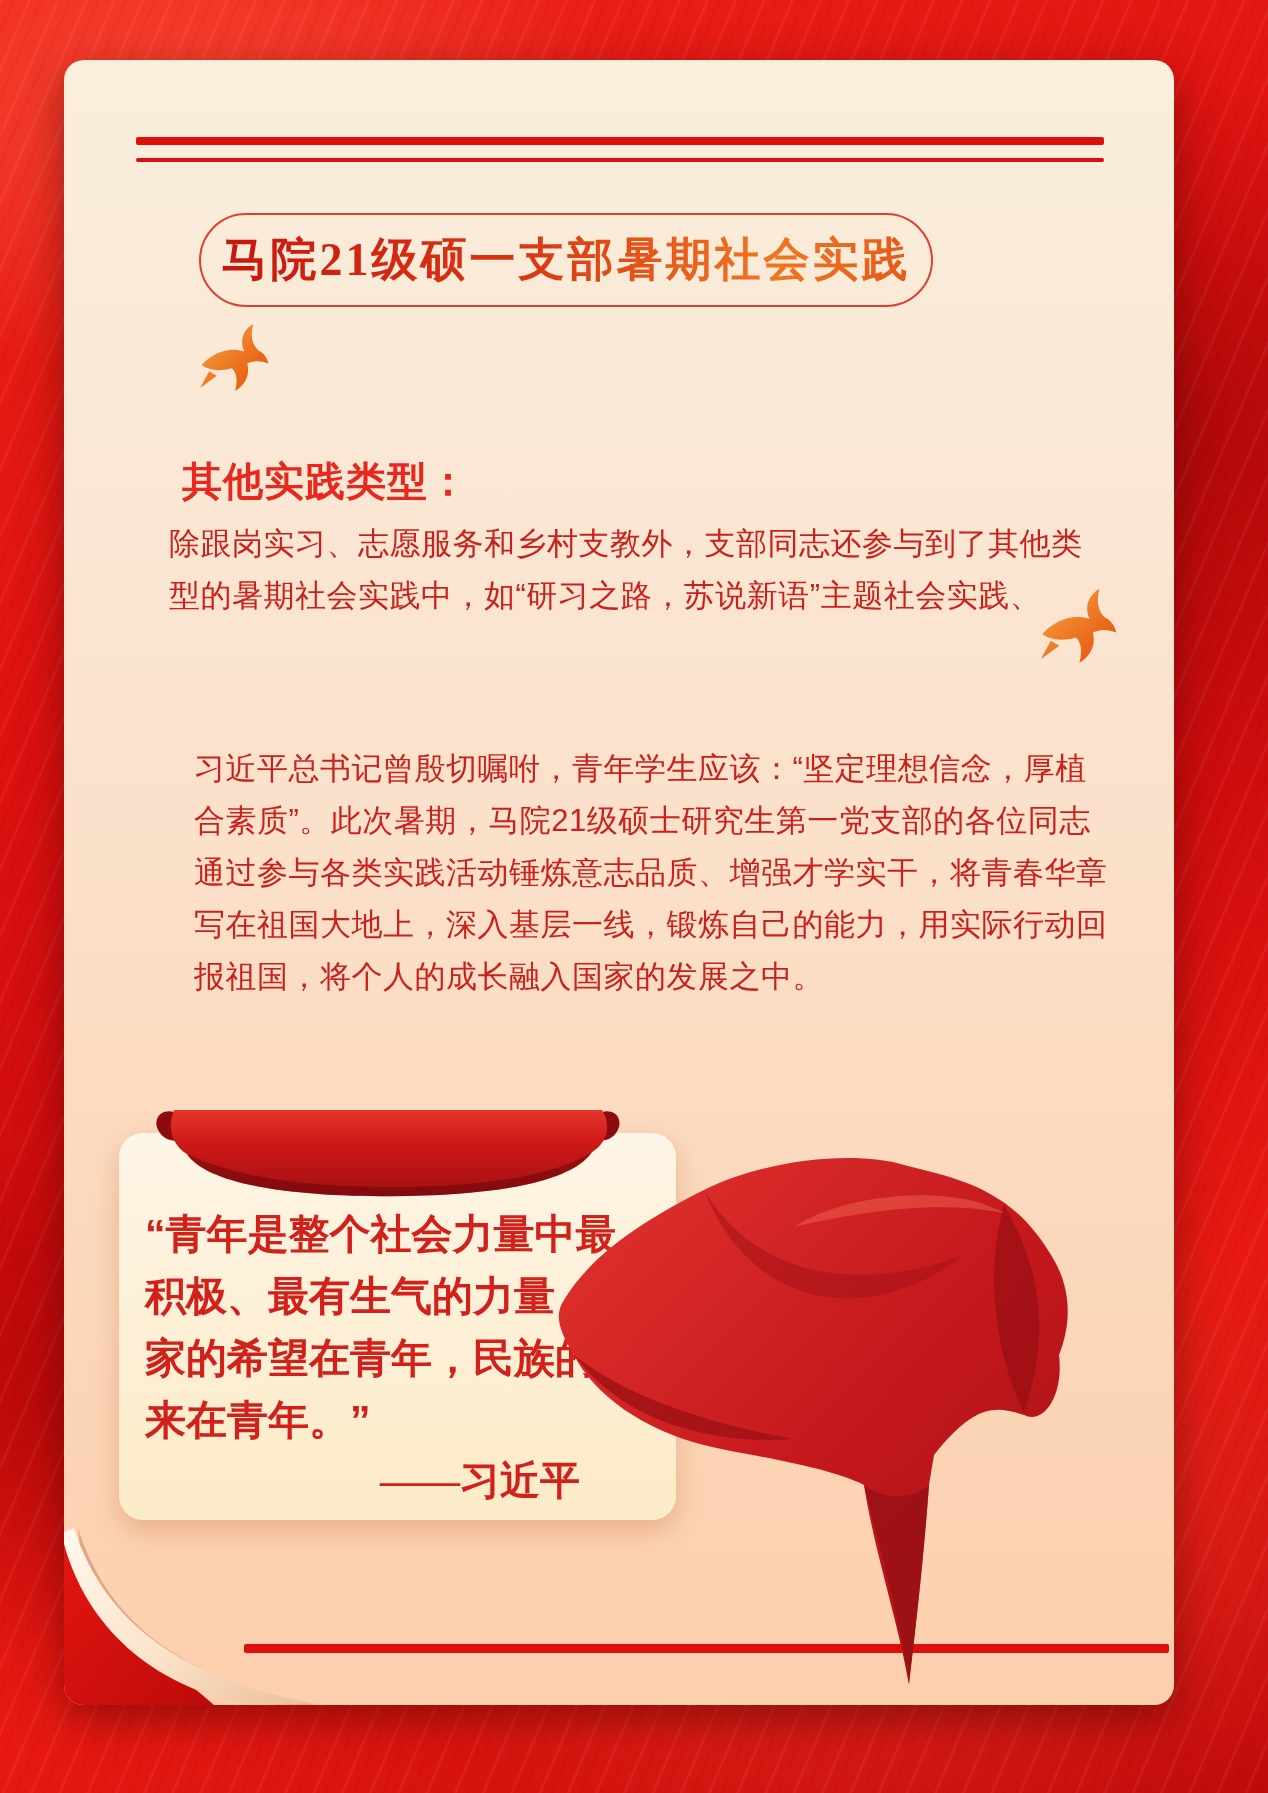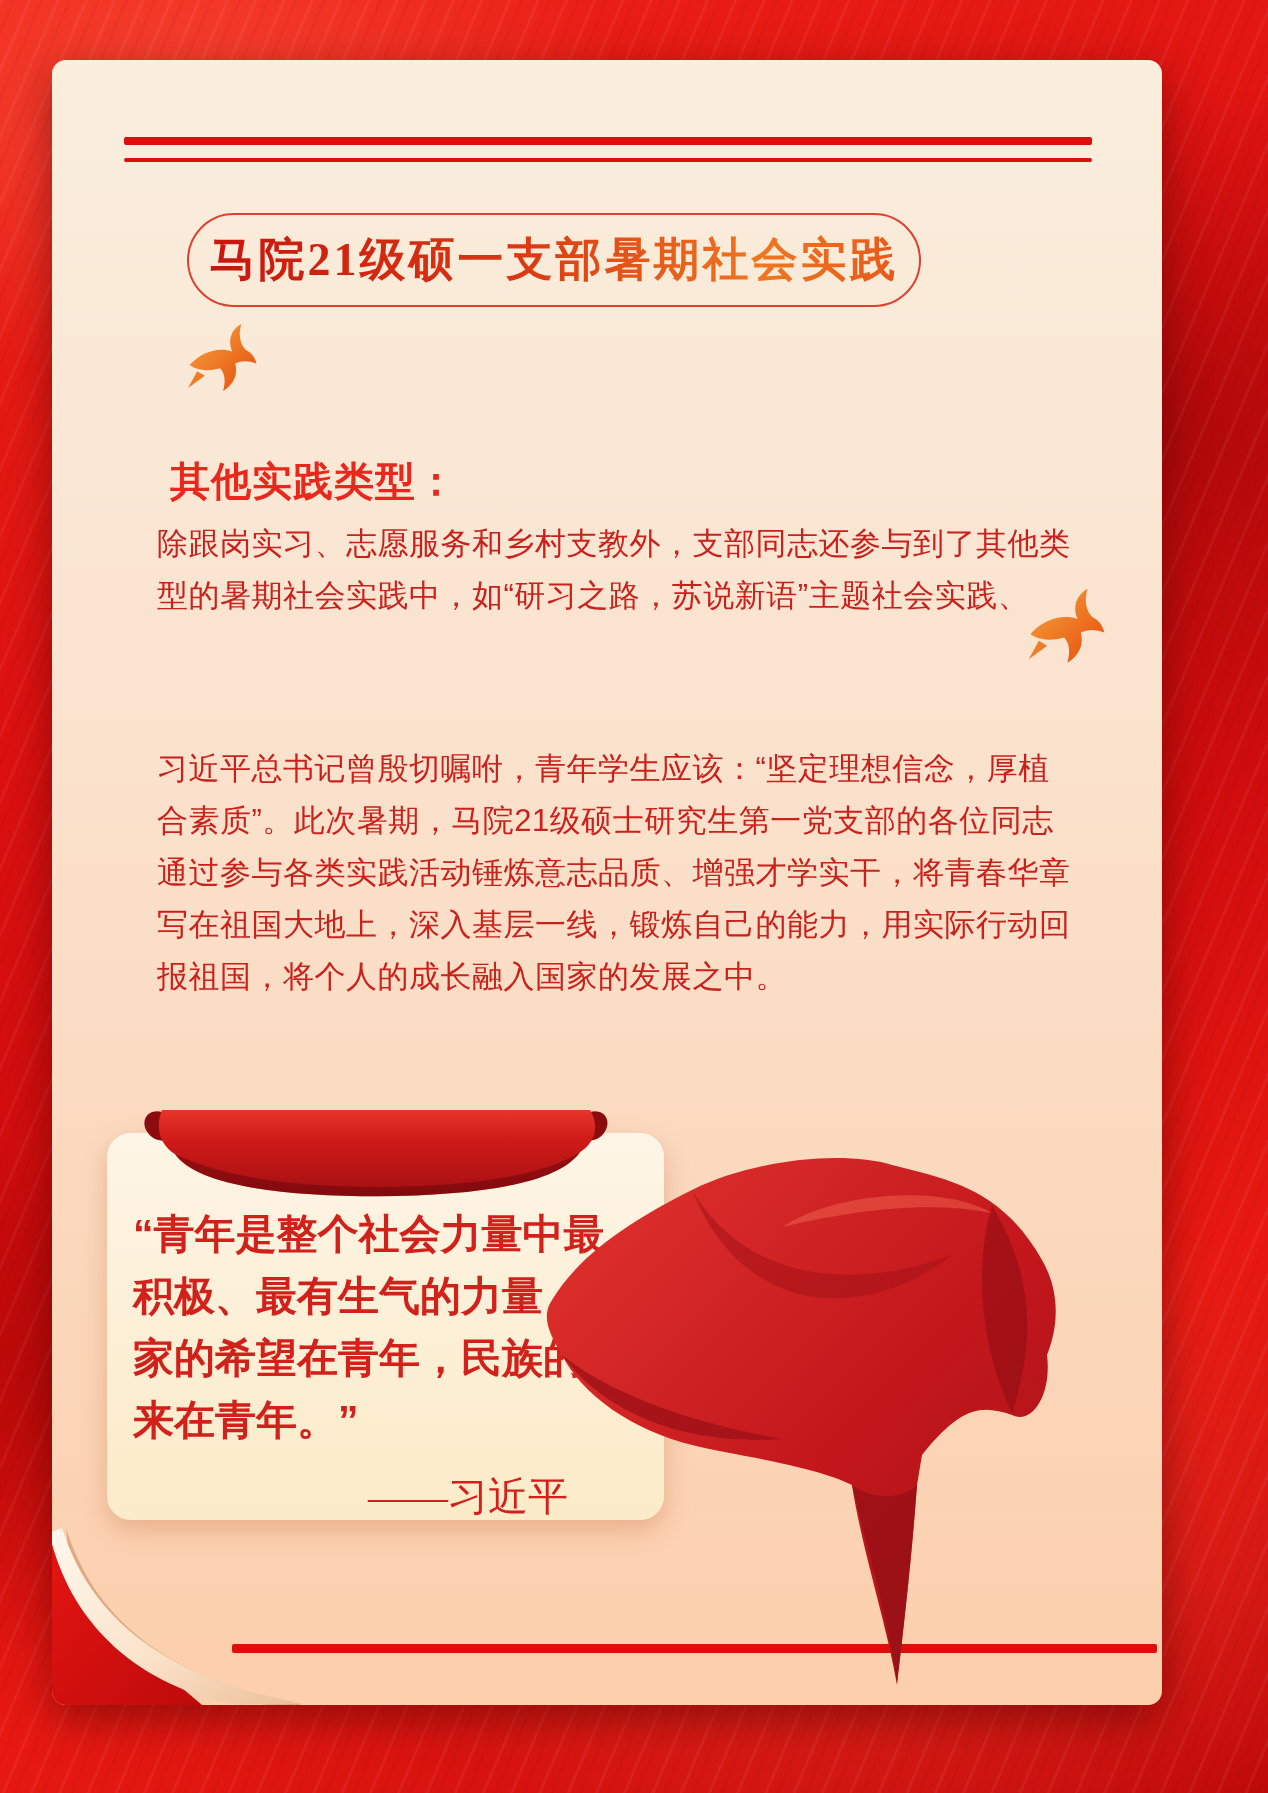--- a/index.html
+++ b/index.html
@@ -12,22 +12,22 @@
       radial-gradient(ellipse 800px 500px at 70% 85%, rgba(255,80,55,.40), transparent 70%),
       radial-gradient(ellipse 500px 380px at 6% 78%, rgba(140,0,0,.40), transparent 70%),
       linear-gradient(158deg,#f02418 0%,#dd1110 32%,#cf0c0d 55%,#e81912 76%,#bf0a0a 100%);
   }
   .stage::before{ 
     content:"";position:absolute;inset:0;
     background:repeating-linear-gradient(113deg, rgba(255,255,255,.05) 0 3px, rgba(0,0,0,0) 3px 11px, rgba(120,0,0,.06) 11px 14px, rgba(0,0,0,0) 14px 26px);
     pointer-events:none;
   }
   .paper{
-    position:absolute;left:52px;top:60px;width:1110px;height:1645px;
-    border-radius:14px;overflow:hidden;
+    position:absolute;left:64px;top:60px;width:1110px;height:1645px;
+    border-radius:20px;overflow:hidden;
     background:linear-gradient(180deg,#faeedd 0%,#fae8d6 22%,#fbe0ca 48%,#fbd8bc 72%,#fccfad 100%);
     box-shadow:0 14px 44px rgba(70,0,0,.5);
   }
   .rule{position:absolute;background:#da0f0e;border-radius:2px;}
   .rule-top-thick{left:72px;top:77px;width:968px;height:8px;}
   .rule-top-thin{left:72px;top:98px;width:968px;height:4px;}
   .rule-bottom{left:180px;top:1584px;width:925px;height:9px;background:#e00d0d;}
   .title-pill{
     position:absolute;left:135px;top:153px;width:730px;height:90px;
     border:2px solid #df4030;border-radius:48px;
@@ -39,40 +39,40 @@
     background:linear-gradient(92deg,#c9150e 0%,#da3812 45%,#f0761f 80%,#e8581a 100%);
     -webkit-background-clip:text;background-clip:text;color:transparent;-webkit-text-fill-color:transparent;
     text-shadow:none;
   }
   .heading{
     position:absolute;left:106px;top:382px;margin:12px;
     font-size:40px;font-weight:700;color:#e8281c;letter-spacing:1px;
   }
   .para{position:absolute;left:105px;width:920px;}
   .para1{top:458px;}
-  .para2{top:683px;}
+  .para2{top:683px;margin-left:25px;}
   .bodyline{
     height:52px;line-height:52px;font-size:31px;font-weight:500;
     color:#c9221c;letter-spacing:.5px;white-space:nowrap;
   }
   .quote-card{
     position:absolute;left:55px;top:1073px;width:557px;height:387px;
     border-radius:24px;
     background:linear-gradient(180deg,#fdf5e6 0%,#fdf0d8 45%,#fcebc8 100%);
     box-shadow:0 10px 26px rgba(190,90,40,.30);
     height:387px;
   }
   .quote-text{position:absolute;left:26px;top:70px;width:505px;}
   .quoteline{
     height:62px;line-height:62px;font-size:41px;font-weight:700;
     font-family:Liberation Sans, sans-serif;color:#d2201a;white-space:nowrap;
   }
   .quote-attr{
-    margin-top:18px;text-align:right;padding-right:70px;
-    font-size:40px;font-weight:400;font-family:"Liberation Serif","DejaVu Serif",serif;color:#d2201a;
+    margin-top:2px;text-align:right;padding-right:70px;
+    font-size:40px;font-weight:700;font-family:"Liberation Serif","DejaVu Serif",serif;color:#d2201a;
   }
   .abs{position:absolute;}
 </style>
 </head>
 <body>
 
 <div class="stage">
   <div class="paper">
 
     <div class="rule rule-top-thick"></div>

